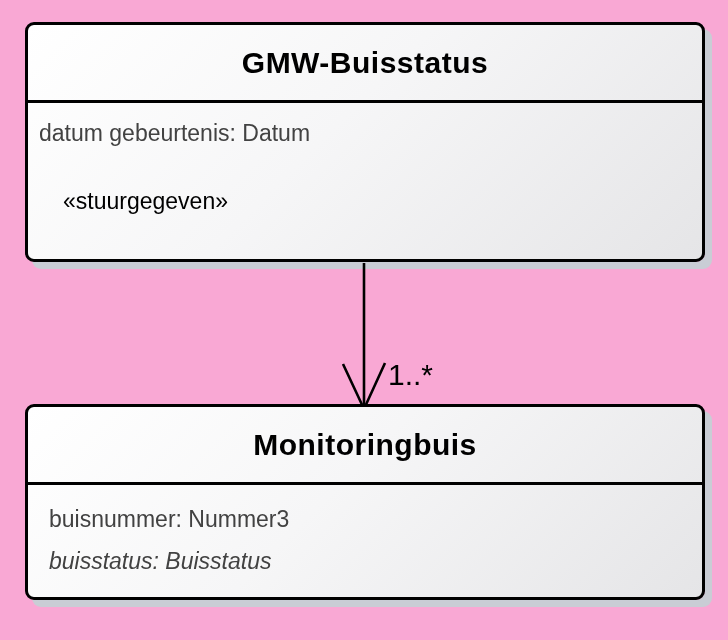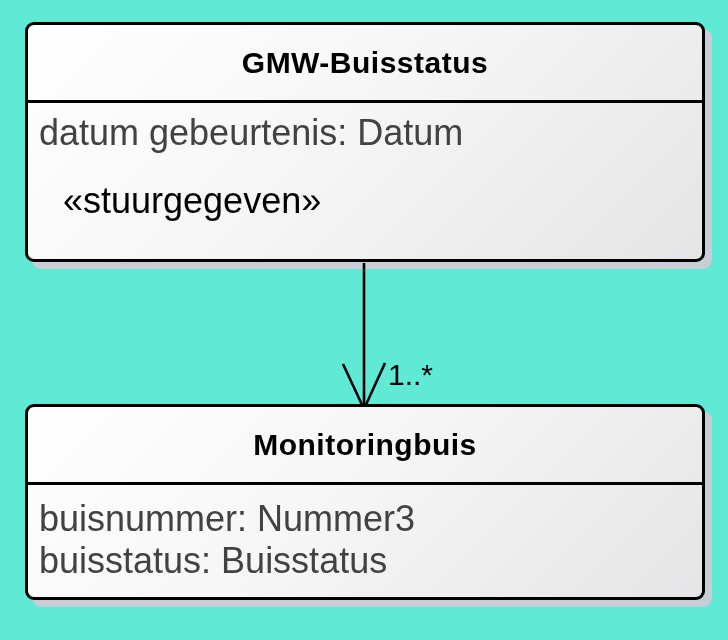--- a/index.html
+++ b/index.html
@@ -5,21 +5,21 @@
   html, body {
     margin: 0;
     padding: 0;
     background: #ffffff;
     font-family: "Liberation Sans", "DejaVu Sans", sans-serif;
   }
   .canvas {
     position: relative;
     width: 728px;
     height: 640px;
-    background: #5eead4;
+    background: #f9a8d4;
     overflow: hidden;
   }
   .uml-class {
     position: absolute;
     left: 25px;
     width: 680px;
     box-sizing: border-box;
     border: 3px solid var(--box-border, #000);
     border-radius: 9px;
     background: linear-gradient(135deg, var(--box-fill-start, #fff) 0%, #f6f6f7 45%, var(--box-fill-end, #e5e5e7) 100%);
@@ -37,29 +37,29 @@
     font-size: 30px;
     font-weight: bold;
     color: var(--title-text, #000);
     letter-spacing: 0.5px;
   }
   .uml-attrs {
     padding-left: 11px;
     padding-right: 8px;
   }
   .uml-class.top .uml-attrs    { padding-top: 12px; }
-  .uml-class.bottom .uml-attrs { padding-top: 16px; }
+  .uml-class.bottom .uml-attrs { padding-top: 16px; margin-left: 10px; }
 
   .attr {
-    font-size: 36px;
+    font-size: 23px;
     line-height: 36px;
     color: var(--attr-text, #424242);
     white-space: nowrap;
   }
-  .uml-class.bottom .attr + .attr { margin-top: 6px; }
+  .uml-class.bottom .attr + .attr { margin-top: 6px; font-style: italic; }
 
   .attr.stereotype {
     margin-top: 32px;
     padding-left: 24px;
     color: var(--stereotype-text, #000);
   }
 
   .assoc {
     position: absolute;
     left: 0;

